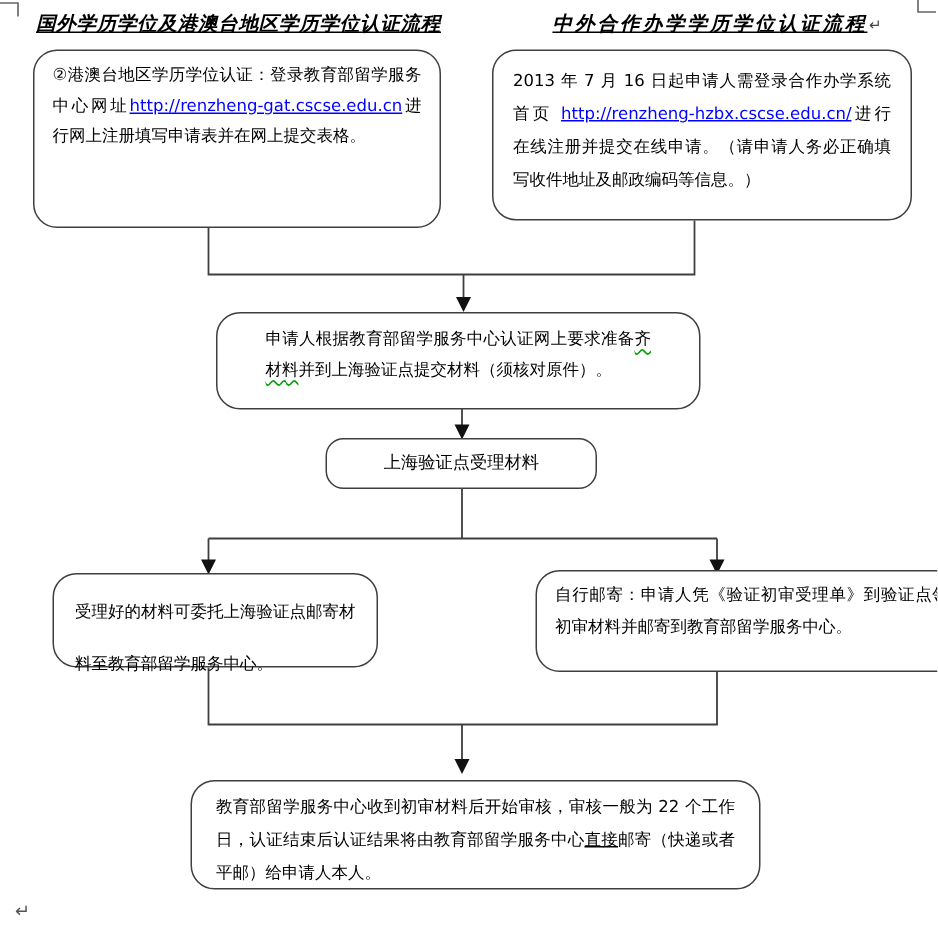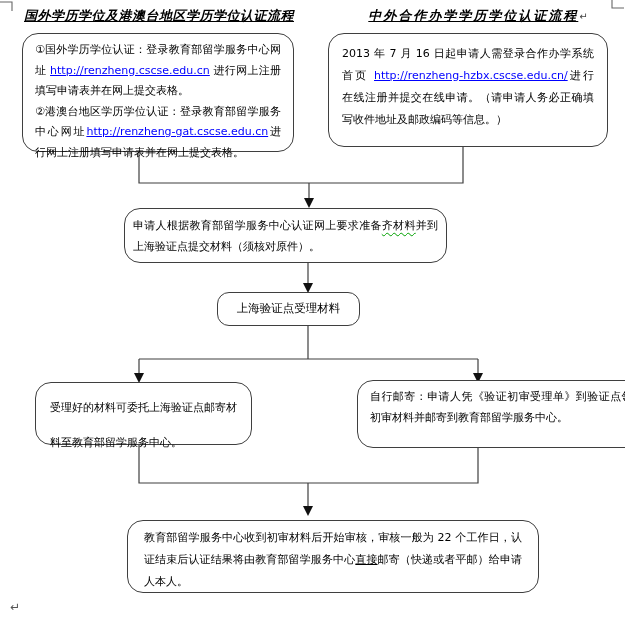--- a/index.html
+++ b/index.html
@@ -16,25 +16,25 @@
   .retmark{font-style:normal;font-weight:normal;font-size:10px;color:#444;letter-spacing:0;margin-left:1px;}
   
   .node{
     position:absolute;box-sizing:border-box;background:#fff;
     border:1.4px solid #3f3f3f;border-radius:16px;
     font-size:11px;color:#000;
   }
   .node p{margin:0;}
   .node-overseas{left:22px;top:33px;width:272px;height:119px;padding:6px 12px 0;line-height:20.5px;text-align:justify;}
   .node-joint{left:328px;top:33px;width:280px;height:114px;padding:9px 13px 0;line-height:22px;text-align:justify;}
-  .node-prepare{left:124px;top:208px;width:323px;height:55px;padding:6px 8px 0;line-height:21px;text-align:justify;}
-  .node-accept{left:217px;top:292px;width:143px;height:34px;line-height:31px;text-align:center;border-radius:12px;font-size:11.5px;}
+  .node-prepare{left:144px;top:208px;width:323px;height:65px;padding:6px 32px 0;line-height:21px;text-align:justify;}
+  .node-accept{left:217px;top:292px;width:181px;height:34px;line-height:31px;text-align:center;border-radius:12px;font-size:11.5px;}
   .node-entrust{left:35px;top:382px;width:217px;height:63px;padding:7px 14px 0;line-height:35px;}
   .node-selfmail{left:357px;top:380px;width:300px;height:68px;padding:5px 12px 0;line-height:21px;text-align:justify;}
-  .node-review{left:127px;top:520px;width:412px;height:73px;padding:6px 16px 0;line-height:22px;text-align:justify;}
+  .node-review{left:127px;top:520px;width:380px;height:73px;padding:6px 16px 0;line-height:22px;text-align:justify;}
   
   .link{color:#0000ff;text-decoration:underline;cursor:pointer;word-break:break-all;}
   .squiggle{text-decoration:underline;text-decoration-style:wavy;text-decoration-color:#00a000;text-decoration-thickness:1px;text-underline-offset:3px;}
   .ul{text-decoration:underline;}
   .pilcrow{position:absolute;left:10px;top:600px;font-size:12px;color:#555;}
 </style>
 </head>
 <body>
 
 <div class="canvas">
@@ -65,21 +65,20 @@
   </svg>
 
   <div class="hdr hdr-left">
     <span class="t">国外学历学位及港澳台地区学历学位认证流程</span>
   </div>
   <div class="hdr hdr-right">
     <span class="t">中外合作办学学历学位认证流程</span><span class="retmark">↵</span>
   </div>
 
   <div class="node node-overseas">
-    <p><span>①国外学历学位认证：登录教育部留学服务中心网址 </span><a class="link">http://renzheng.cscse.edu.cn</a><span> 进行网上注册填写申请表并在网上提交表格。</span></p>
     <p><span>②港澳台地区学历学位认证：登录教育部留学服务中心网址</span><a class="link">http://renzheng-gat.cscse.edu.cn</a><span>进行网上注册填写申请表并在网上提交表格。</span></p>
   </div>
 
   <div class="node node-joint">
     <p><span>2013 年 7 月 16 日起申请人需登录合作办学系统首页 </span><a class="link">http://renzheng-hzbx.cscse.edu.cn/</a><span>进行在线注册并提交在线申请。（请申请人务必正确填写收件地址及邮政编码等信息。）</span></p>
   </div>
 
   <div class="node node-prepare">
     <p><span>申请人根据教育部留学服务中心认证网上要求准备</span><span class="squiggle">齐材料</span><span>并到上海验证点提交材料（须核对原件）。</span></p>
   </div>

